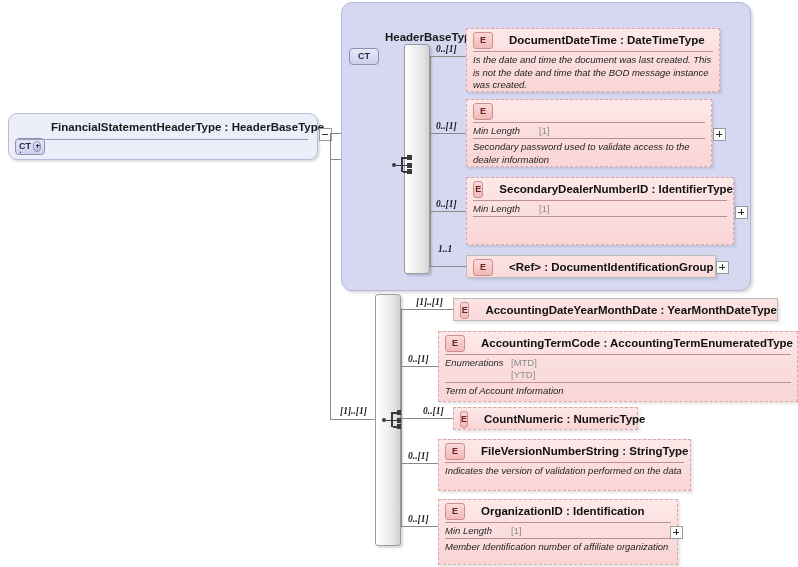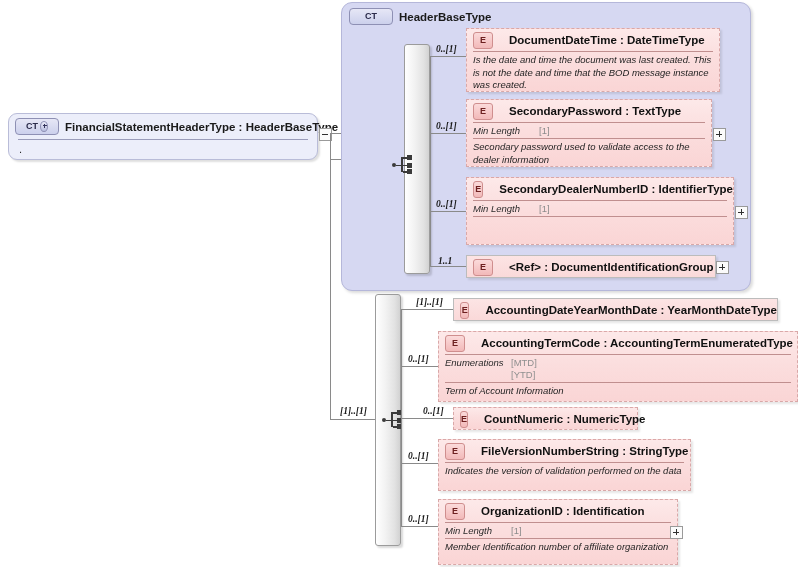--- a/index.html
+++ b/index.html
@@ -34,25 +34,26 @@
     position:absolute;left:10px;top:30px;font-size:11px;color:#2a2a2a;line-height:10px;
   }
   .root-title{
     font-size:11.5px;font-weight:bold;color:#1a1a1a;margin-left:6px;letter-spacing:0px;
     white-space:nowrap;
   }
 
   
   .ctbadge{
     display:inline-flex;align-items:center;justify-content:center;
-    height:15px;min-width:22px;padding:0 10px;
+    height:15px;min-width:22px;padding:0 3px;
     border:1px solid #8e90b4;border-radius:4px;
     background:linear-gradient(#e6e7f6,#ccd0ec);
     font-size:9px;font-weight:bold;color:#2b2b4a;line-height:1;
     position:relative;
+    margin-top:40px;
   }
   .ctbadge .plus{
     display:inline-block;width:9px;height:9px;border-radius:50%;
     background:linear-gradient(#e9eaf8,#b9bedf);
     border:1px solid #8e90b4;margin-left:2px;position:relative;
   }
   .ctbadge .plus:before,.ctbadge .plus:after{
     content:"";position:absolute;background:#33335a;
   }
   .ctbadge .plus:before{left:1.5px;top:3.2px;width:4.5px;height:1px;}
@@ -188,35 +189,34 @@
 
   <div class="ln lnv" style="left:430px;top:56px;height:210px;"></div>
   <div class="ln lnh" style="left:430px;top:56px;width:36px;"></div>
   <div class="ln lnh" style="left:430px;top:133px;width:36px;"></div>
   <div class="ln lnh" style="left:430px;top:211px;width:36px;"></div>
   <div class="ln lnh" style="left:430px;top:266px;width:36px;"></div>
 
   <div class="card" style="left:436px;top:44px;">0..[1]</div>
   <div class="card" style="left:436px;top:121px;">0..[1]</div>
   <div class="card" style="left:436px;top:199px;">0..[1]</div>
-  <div class="card" style="left:438px;top:256px;">1..1</div>
+  <div class="card" style="left:438px;top:244px;">1..1</div>
 
   <div class="abs ebox" style="left:466px;top:28px;width:254px;height:64px;">
     <div class="erow">
       <span class="ebadge">E</span>
       <span class="etitle">DocumentDateTime : DateTimeType</span>
     </div>
     <div class="hline"></div>
     <div class="doc">Is the date and time the document was last created. This is not the date and time that the BOD message instance was created.</div>
   </div>
 
   <div class="abs ebox" style="left:466px;top:99px;width:246px;height:68px;">
     <div class="erow">
       <span class="ebadge">E</span>
-      <span class="etitle">SecondaryPassword : TextType</span>
     </div>
     <div class="hline"></div>
     <div class="facet">
       <span class="fname">Min Length</span>
       <span class="fval">[1]</span>
     </div>
     <div class="hline"></div>
     <div class="doc">Secondary password used to validate access to the dealer information</div>
   </div>
   <div class="expander plus" style="left:713px;top:128px;"></div>

